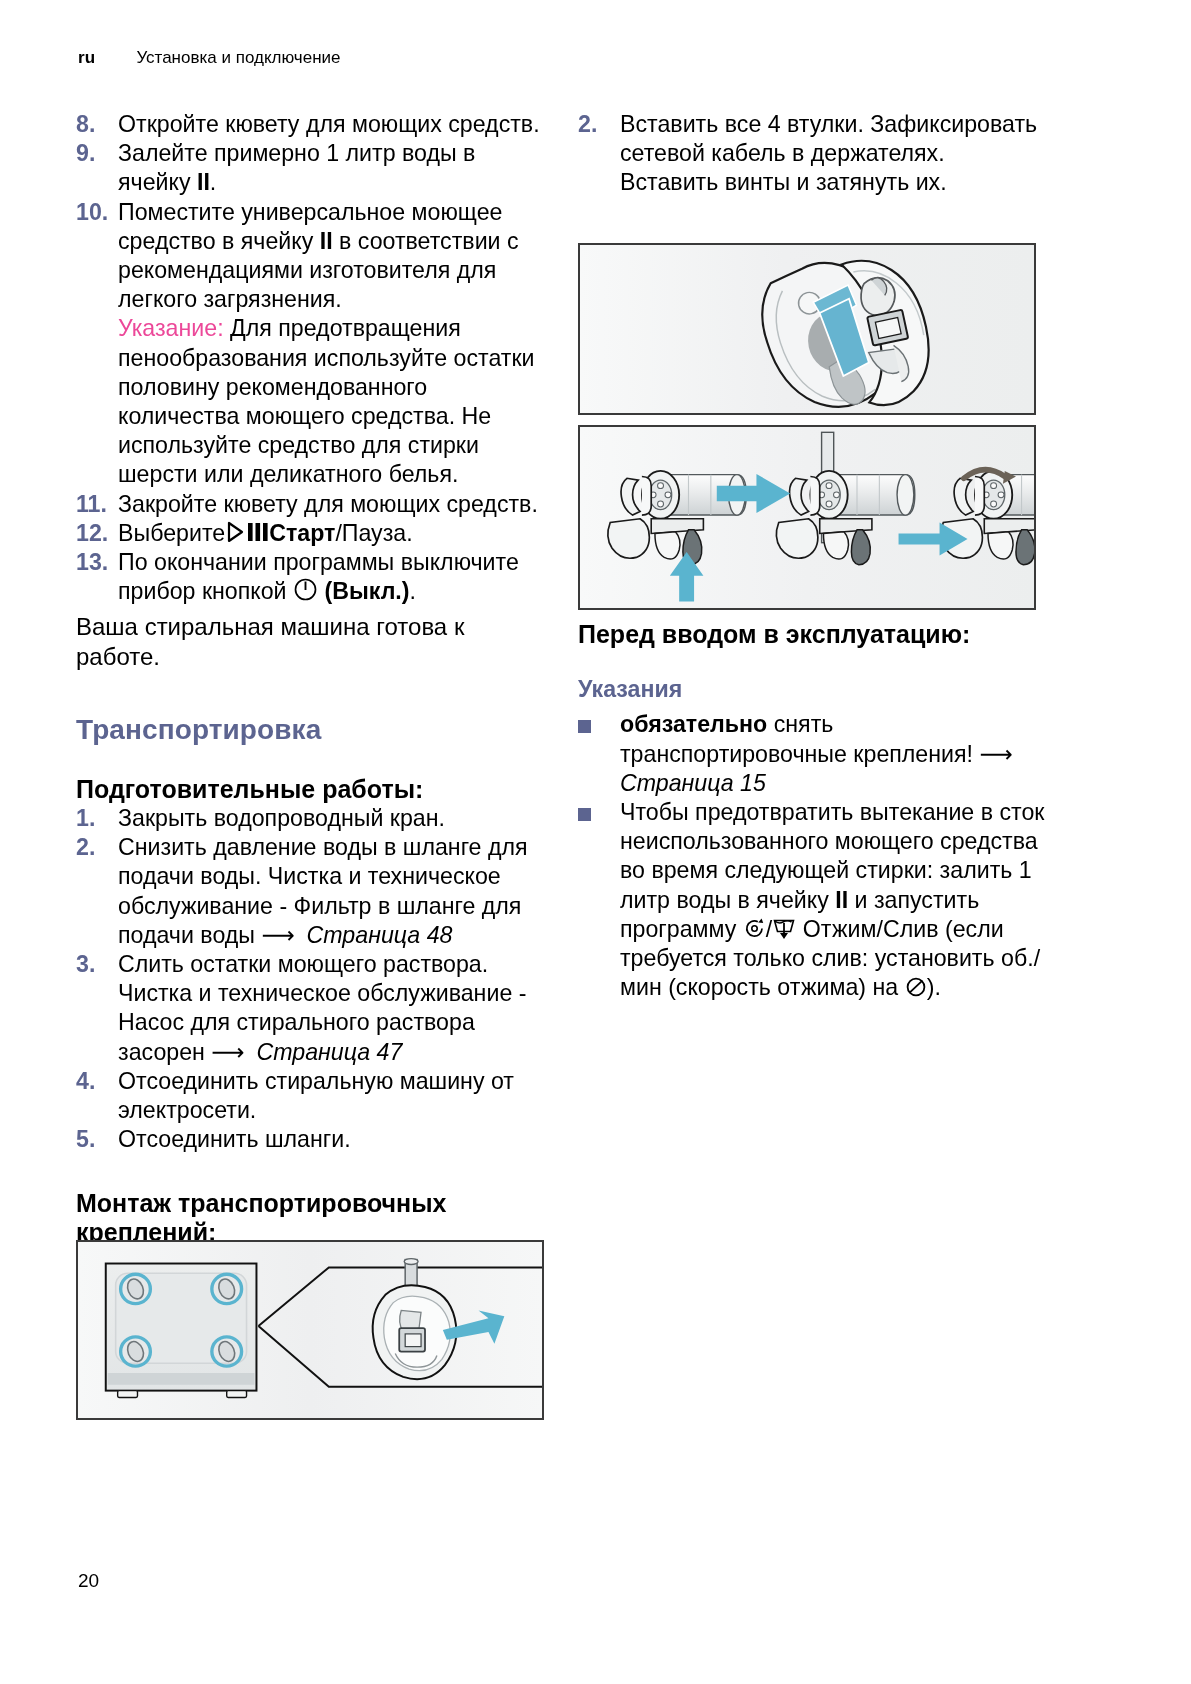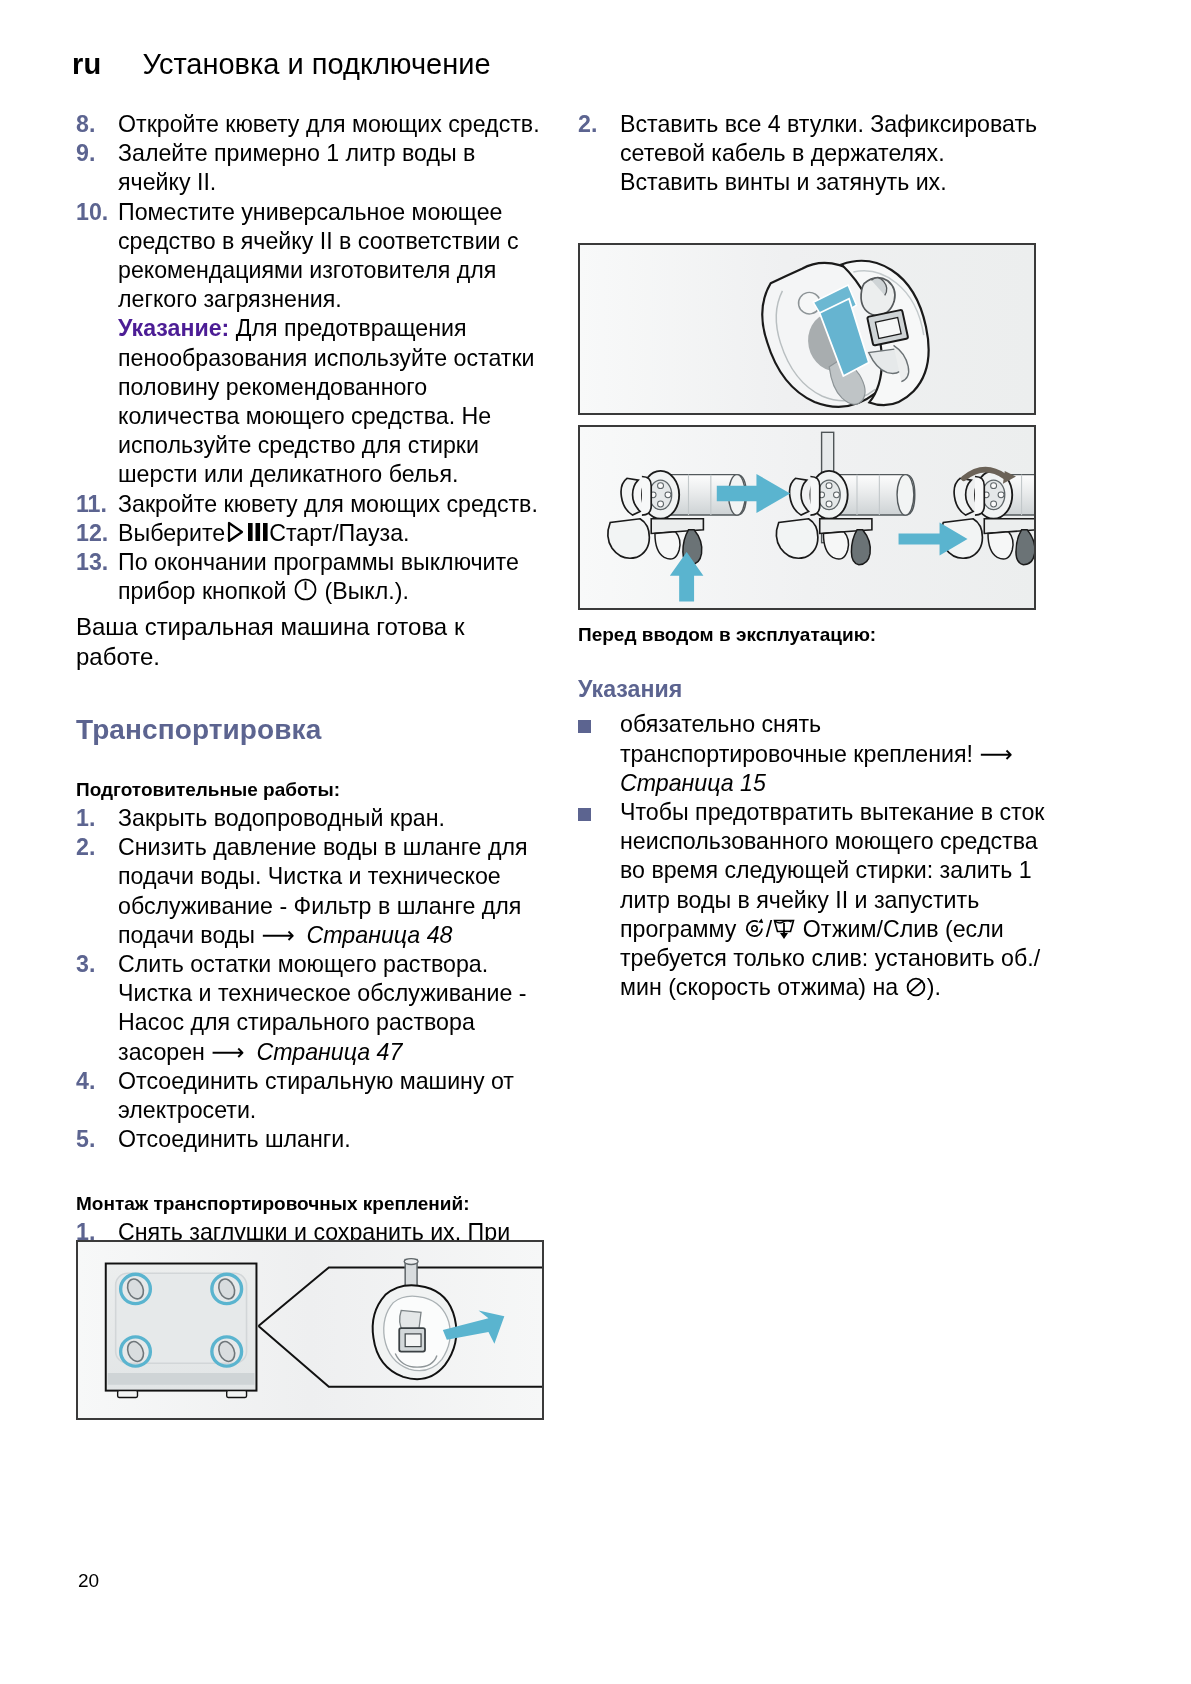--- a/index.html
+++ b/index.html
@@ -18,23 +18,23 @@
   .page {
     position: absolute;
     left: 0; top: 0;
     width: 1191px;
     height: 1684px;
   }
 
   
   .runhead {
     position: absolute;
-    left: 72px;
+    left: 78px;
     top: 48px;
-    font-size: 29px;
+    font-size: 17px;
     white-space: nowrap;
   }
   .runhead .lang {
     font-weight: bold;
     letter-spacing: .2px;
   }
   .runhead .title {
     margin-left: 41px;
     font-weight: normal;
   }
@@ -77,52 +77,52 @@
     padding-top: 10px;
   }
   .sq i {
     display: block;
     width: 13px;
     height: 13px;
     background: #5c6490;
   }
 
   
-  .b   { font-weight: normal; }
+  .b   { font-weight: bold; }
   .ref { font-style: italic; }
   .arrow { font-style: normal; letter-spacing: -1px; }
 
   h2.sect {
     color: #5c6490;
     font-size: 28px;
     line-height: 38px;
     font-weight: bold;
     margin: 0;
     letter-spacing: .1px;
   }
   h3.sub {
-    font-size: 19px;
+    font-size: 25px;
     line-height: 29.2px;
     font-weight: bold;
     margin: 0;
   }
   h3.subblue {
     font-size: 23.2px;
     line-height: 29.2px;
     font-weight: bold;
     margin: 0;
     color: #5c6490;
   }
   p.bold {
     font-size: 24px;
     line-height: 29.2px;
     margin: 0;
     font-weight: normal;
   }
-  .note-lbl { font-weight: bold; color: #4c1d95; }
+  .note-lbl { font-weight: normal; color: #ec4899; }
 
   .sp-6  { height: 6px; }
   .sp-26 { height: 26px; }
   .sp-34 { height: 34px; }
   .sp-40 { height: 40px; }
 
   
   .pict {
     display: inline-block;
     vertical-align: -3px;

